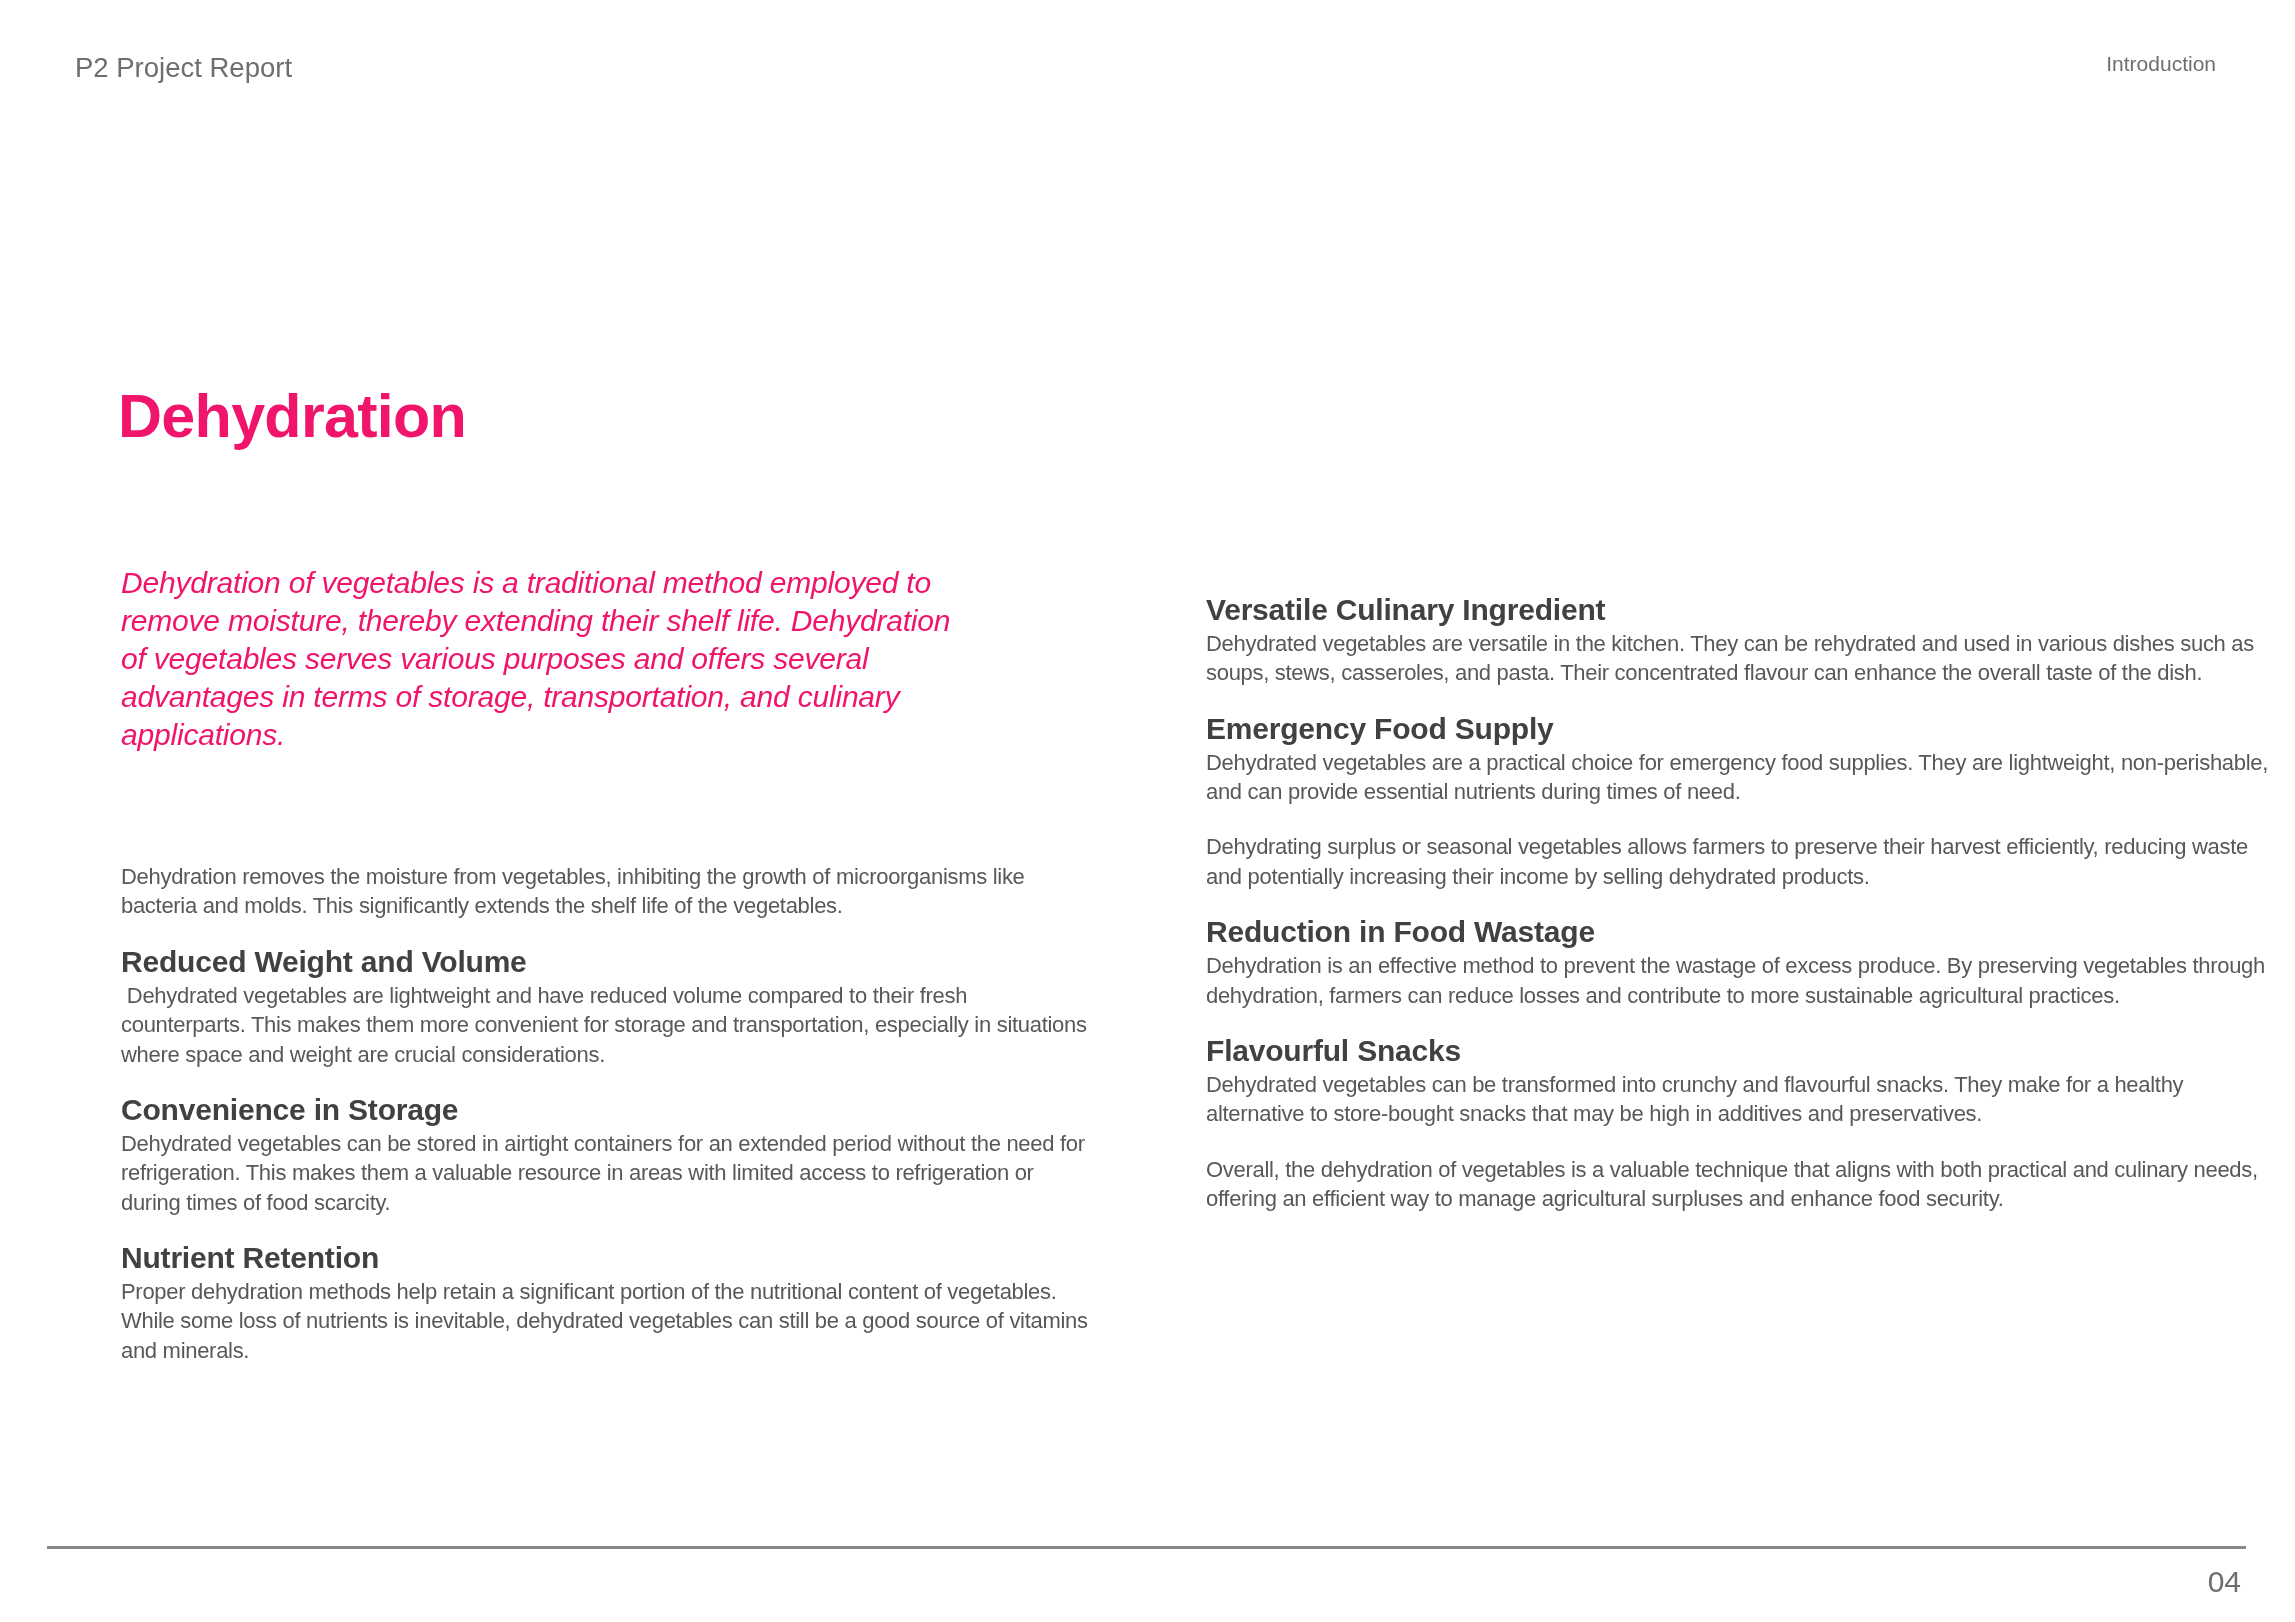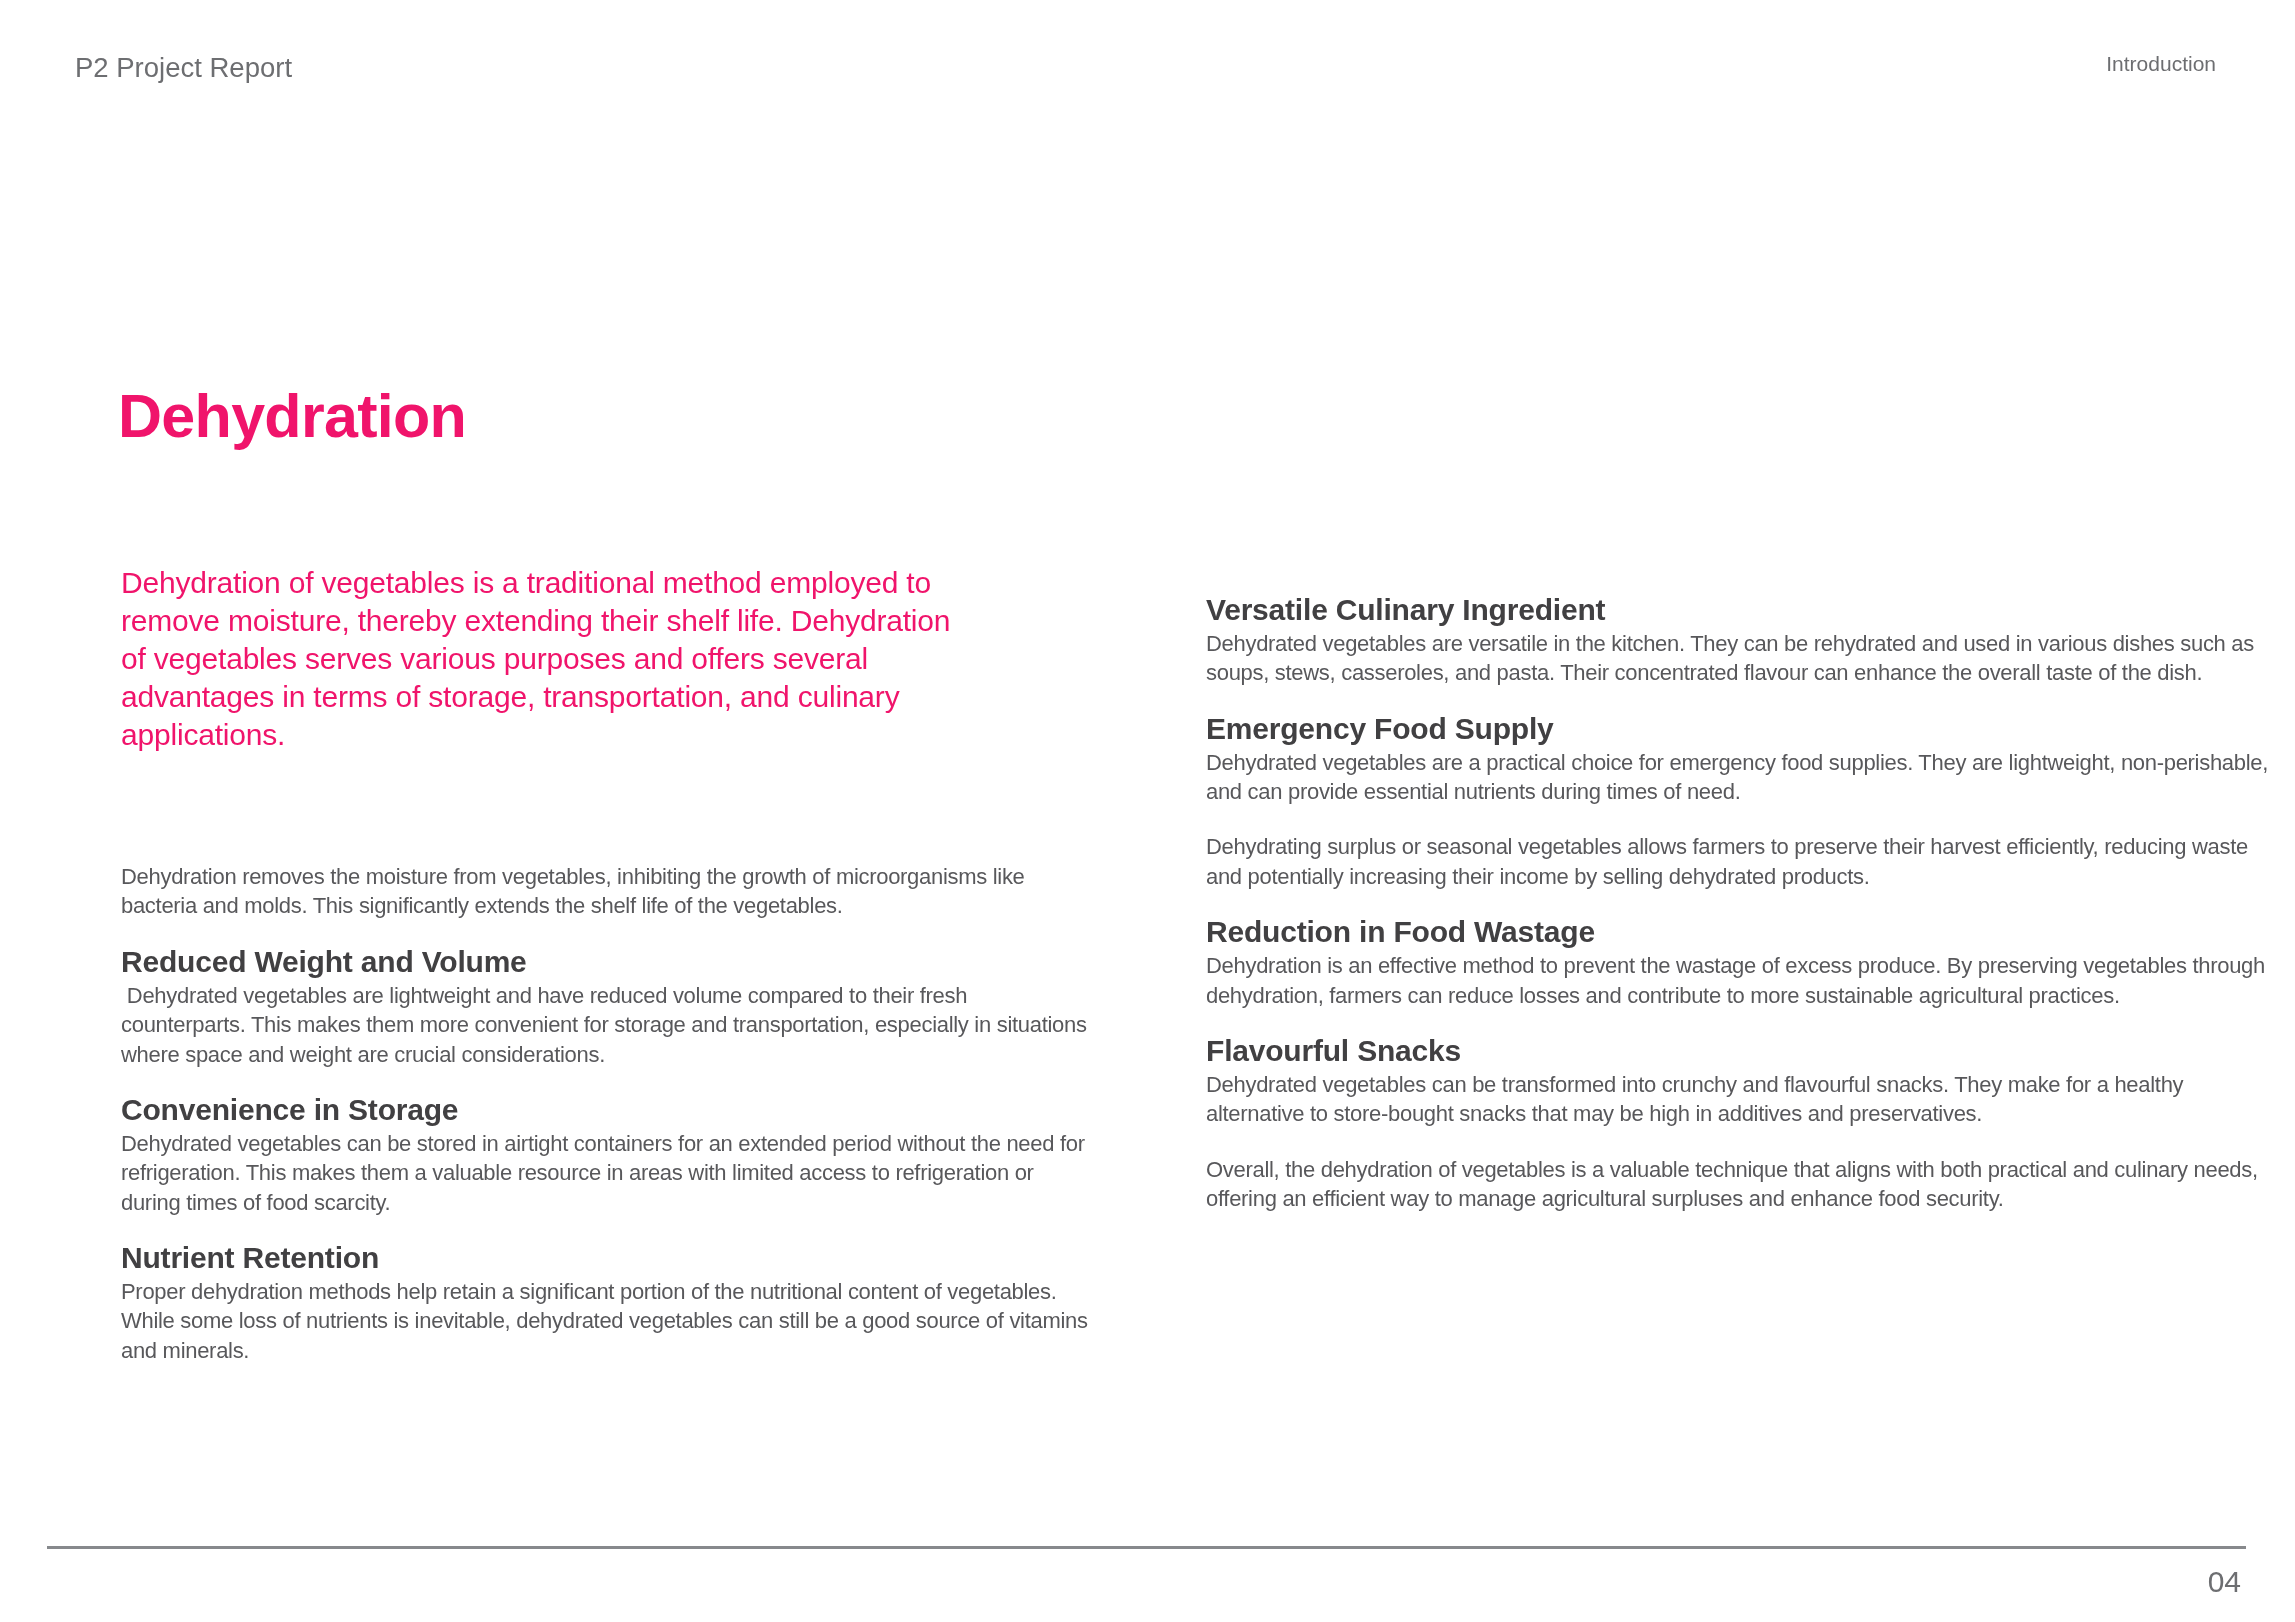--- a/index.html
+++ b/index.html
@@ -32,21 +32,21 @@
     font-size: 61px; font-weight: bold;
     color: var(--accent-pink, #f0146b);
     letter-spacing: -0.7px;
   }
   .intro {
     position: absolute; left: 121px; top: 564px;
     font-size: 30px; line-height: 38px;
     color: var(--accent-pink, #f0146b);
     letter-spacing: -0.2px;
   }
-  .intro .line { display: block; }
+  .intro .line { display: block; font-style: italic; }
   .col { position: absolute; }
   .col-left  { left: 121px;  top: 862px; width: 968px; }
   .col-right { left: 1206px; top: 595px;  width: 1076px; }
   .section { margin: 0 0 26px 0; }
   .section .sec-heading {
     font-size: 30px; line-height: 30px; font-weight: bold;
     color: var(--heading-gray, #414042);
     margin: 0 0 3.9px 0; letter-spacing: -0.2px;
   }
   .section .sec-body, .closing-para {

